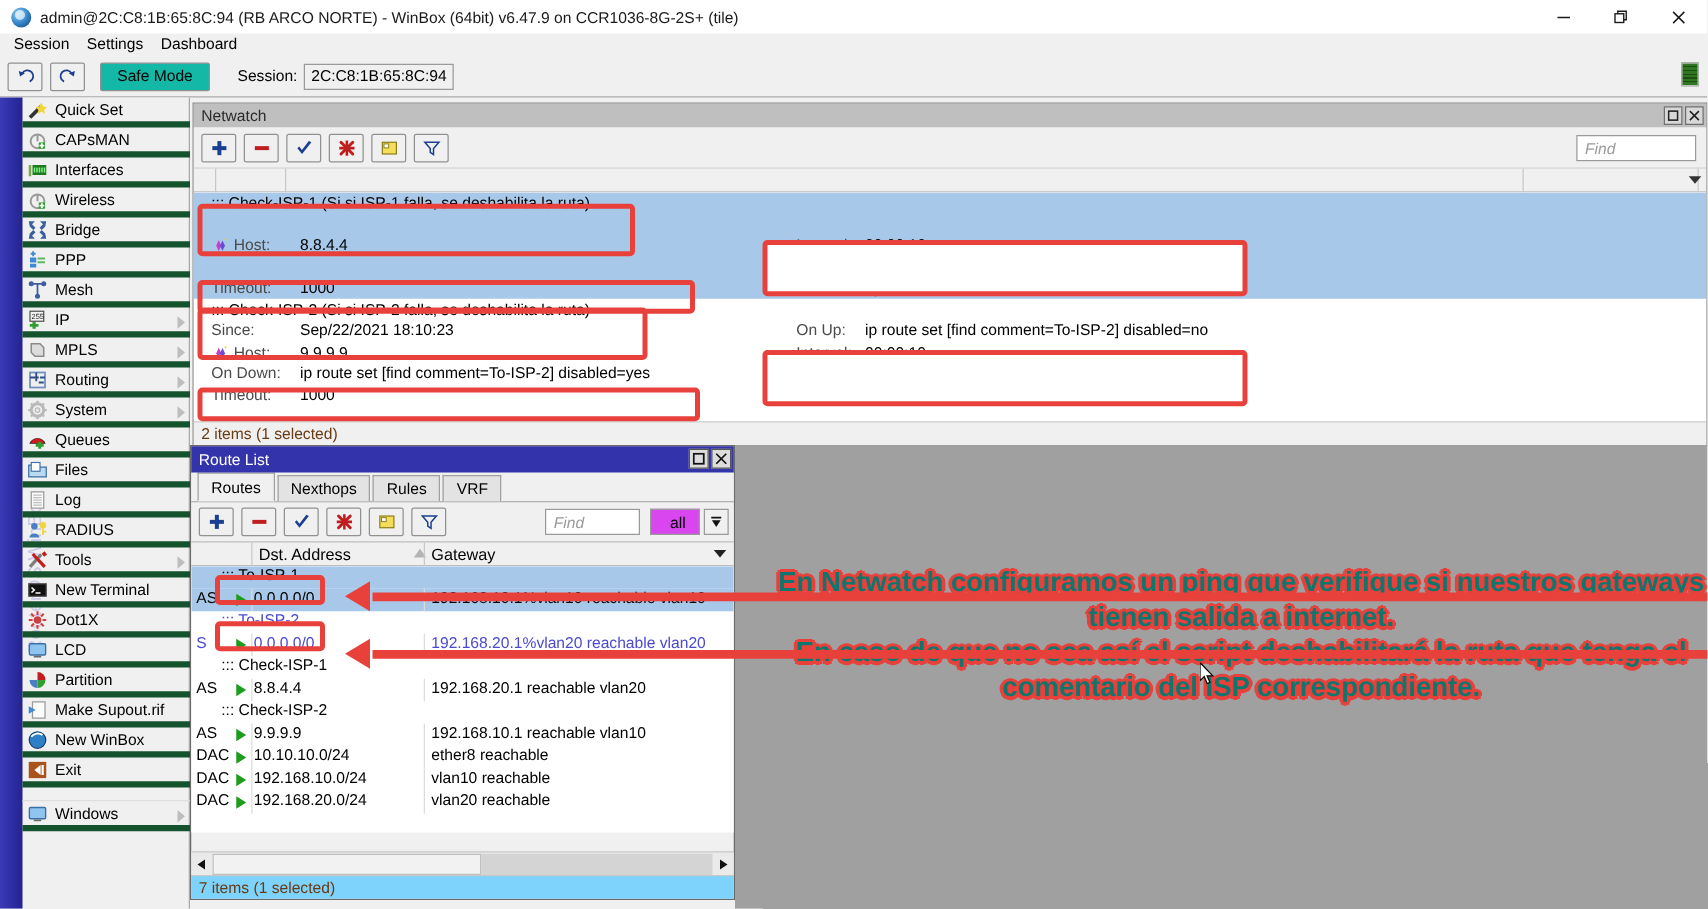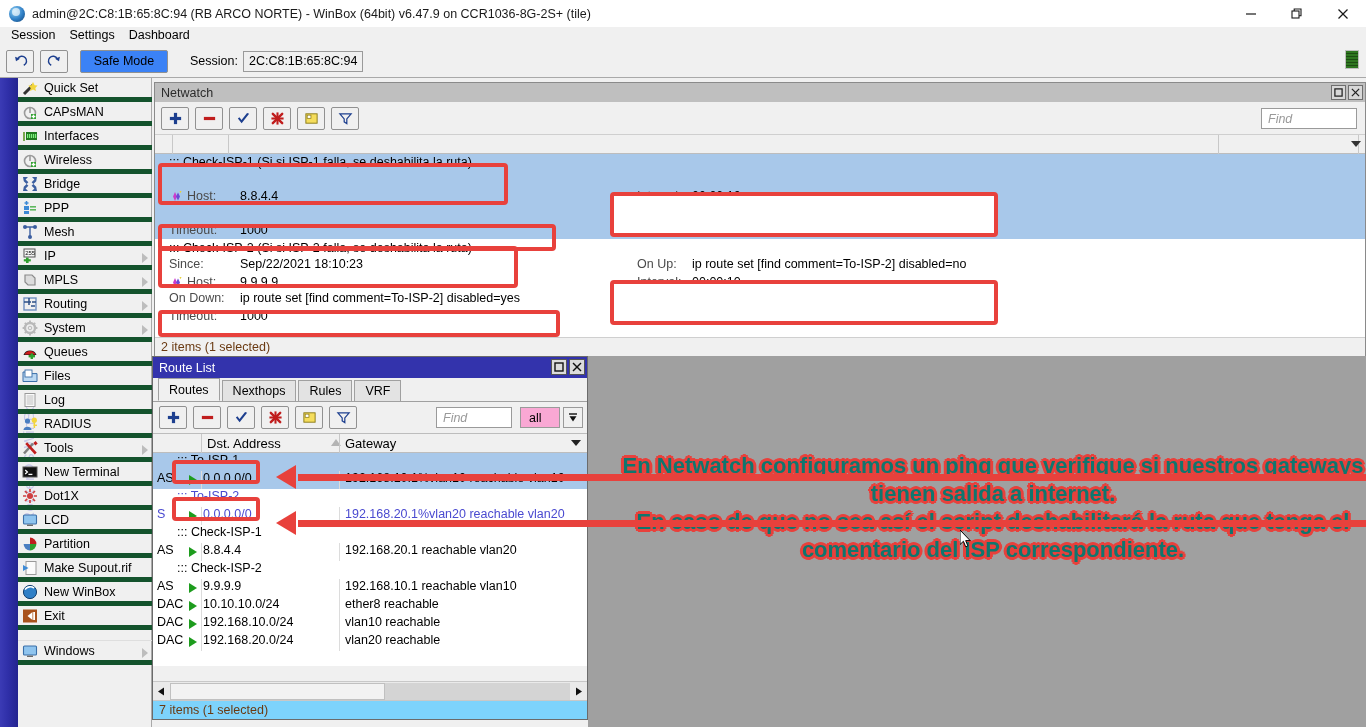--- a/index.html
+++ b/index.html
@@ -48,21 +48,21 @@
     display:flex; align-items:center;
   }
   .tbtn {
     width:28px; height:23px; margin-left:6px;
     background:#f0f0f0; border:1px solid #919191; border-radius:2px;
     display:flex; align-items:center; justify-content:center;
   }
   .tbtn svg { display:block; }
   .safemode {
     margin-left:12px; height:23px; min-width:88px; padding:0 12px;
-    background:#3b82f6; border:1px solid #919191; border-radius:2px;
+    background:#14b8a6; border:1px solid #919191; border-radius:2px;
     display:flex; align-items:center; justify-content:center; font-size:12.5px; color:#000;
   }
   .sesslabel { margin-left:22px; font-size:12.5px; color:#000; }
   .sessbox {
     margin-left:5px; height:21px; padding:0 5px;
     background:#f0f0f0; border:1px solid #9a9a9a;
     display:flex; align-items:center; font-size:12.5px; color:#000;
   }
   .cpuind {
     position:absolute; right:7px; top:5px; width:14px; height:19px;
@@ -168,22 +168,22 @@
   }
   .rl-tab.active { background:#f0f0f0; height:23px; border-bottom:1px solid #f0f0f0; }
   .rl-toolbar { height:31px; display:flex; align-items:center; position:relative; background:#f0f0f0; }
   .rl-find {
     position:absolute; left:283px; top:5px; width:76px; height:21px;
     border:1px solid #9a9a9a; background:#fff; display:flex; align-items:center;
     padding-left:6px; font-size:12.5px; color:#9a9a9a; font-style:italic;
   }
   .rl-all {
     position:absolute; left:367px; top:5px; width:40px; height:21px;
-    border:1px solid #9a9a9a; background:#f9a8d4; display:flex; align-items:center;
-    padding-left:8px; font-size:12.5px; color:#000;
+    border:1px solid #9a9a9a; background:#d946ef; display:flex; align-items:center;
+    padding-left:15px; font-size:12.5px; color:#000;
   }
   .rl-alldrop {
     position:absolute; left:410px; top:5px; width:20px; height:21px;
     border:1px solid #9a9a9a; background:#f0f0f0; display:flex; align-items:center; justify-content:center;
   }
   .rl-colhdr {
     height:20px; background:#f0f0f0; border-top:1px solid #bdbdbd; border-bottom:1px solid #bdbdbd;
     display:flex; align-items:center; position:relative; font-size:13px; color:#000;
   }
   .rl-colhdr .h1 { position:absolute; left:54px; }

